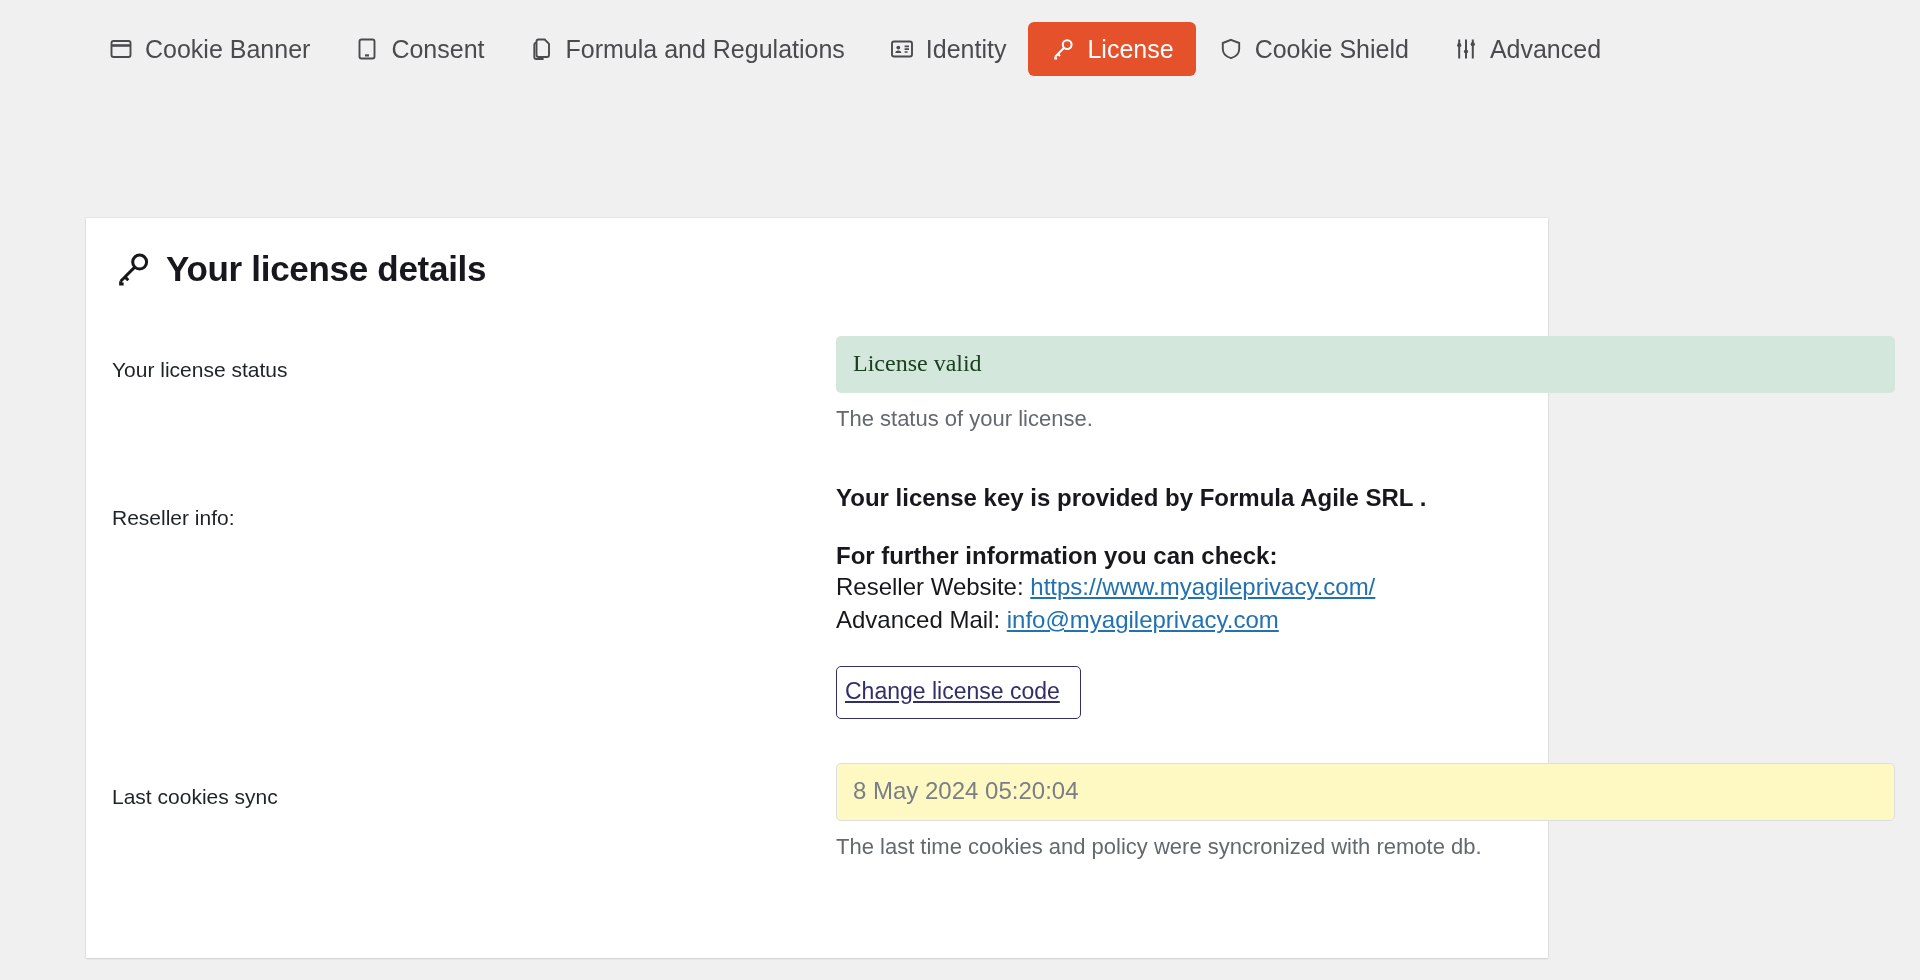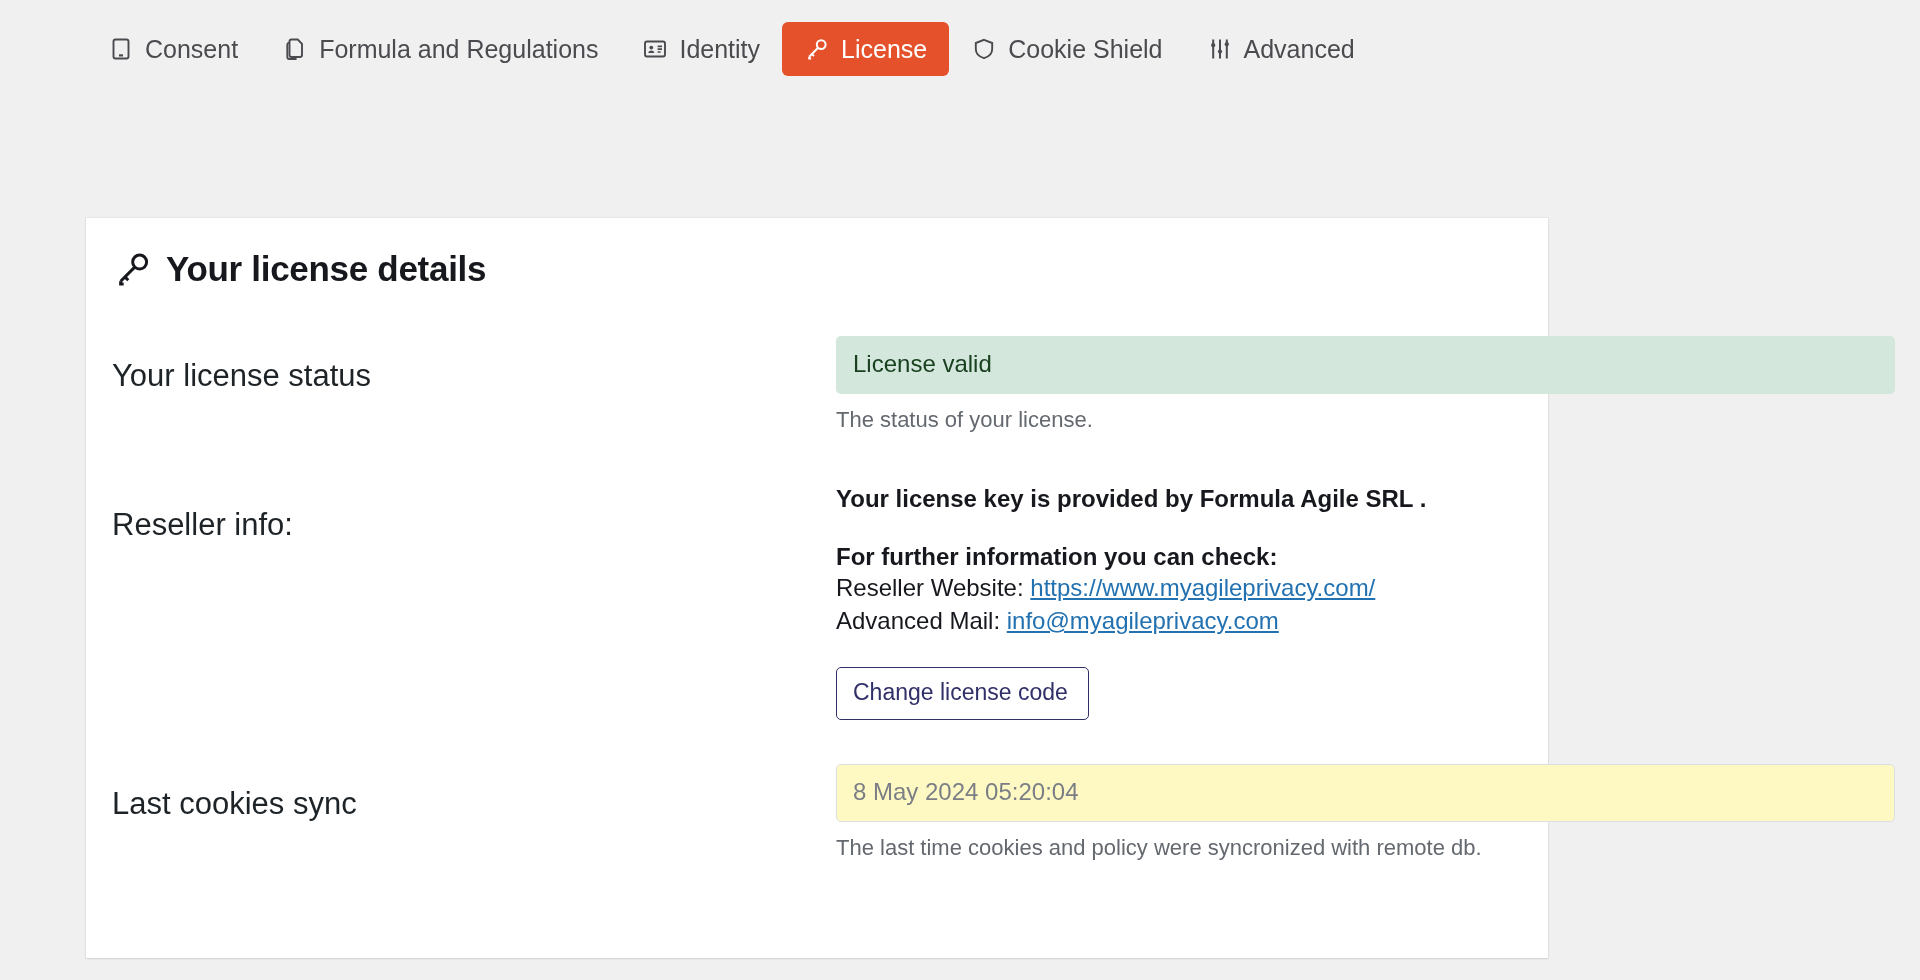--- a/index.html
+++ b/index.html
@@ -88,41 +88,42 @@
     left: 26px; top: 118px;
     right: 26px;
   }
   .row {
     display: flex;
     align-items: flex-start;
   }
   .row-label {
     width: 724px;
     flex: 0 0 724px;
-    font-size: 31px;
+    font-size: 21px;
     color: #1d2327;
     padding-top: 22px;
   }
   .row-field {
     flex: 1 1 auto;
     padding-top: 0;
   }
 
   .field-box {
     display: block;
     width: 1059px;
     border-radius: 5px;
     font-size: 24px;
     font-family: "Liberation Sans", sans-serif;
     padding: 13px 16px 15px 16px;
     border: 1px solid transparent;
   }
   .field-valid {
     background: #d4e7dc;
     color: #19401f;
+    font-family: Liberation Serif, serif;
   }
   .field-disabled {
     background: #fef9c3;
     color: #7b7f85;
     border-color: #dcdfe2;
   }
   .field-help {
     font-size: 22px;
     color: #646970;
     margin-top: 13px;
@@ -147,33 +148,43 @@
     text-decoration: underline;
   }
   .change-btn {
     margin-top: 30px;
     background: #ffffff;
     color: #302f68;
     border: 1px solid #302f68;
     border-radius: 5px;
     font-family: "Liberation Sans", sans-serif;
     font-size: 23px;
-    padding: 11px 20px 13px 16px;
+    padding: 11px 20px 13px 8px;
     cursor: pointer;
+    text-decoration: underline;
   }
   .spacer-row-1 { height: 52px; }
   .spacer-row-2 { height: 44px; }
 </style>
 </head>
 <body>
 
 <div id="page">
 
   <nav class="tabbar">
 
+    <div class="tab">
+      <span class="tico">
+        <svg width="24" height="24" viewBox="0 0 24 24" fill="none" stroke="currentColor" stroke-width="1.9">
+          <rect x="2.5" y="4" width="19" height="16" rx="2"></rect>
+          <path d="M2.5 8.5h19" stroke-width="2.6"></path>
+        </svg>
+      </span>
+      <span>Cookie Banner</span>
+    </div>
 
     <div class="tab">
       <span class="tico">
         <svg width="24" height="24" viewBox="0 0 24 24" fill="none" stroke="currentColor" stroke-width="1.9">
           <rect x="4.5" y="2.5" width="15" height="19" rx="2"></rect>
           <path d="M10 18.4h4" stroke-width="2.2"></path>
         </svg>
       </span>
       <span>Consent</span>
     </div>

